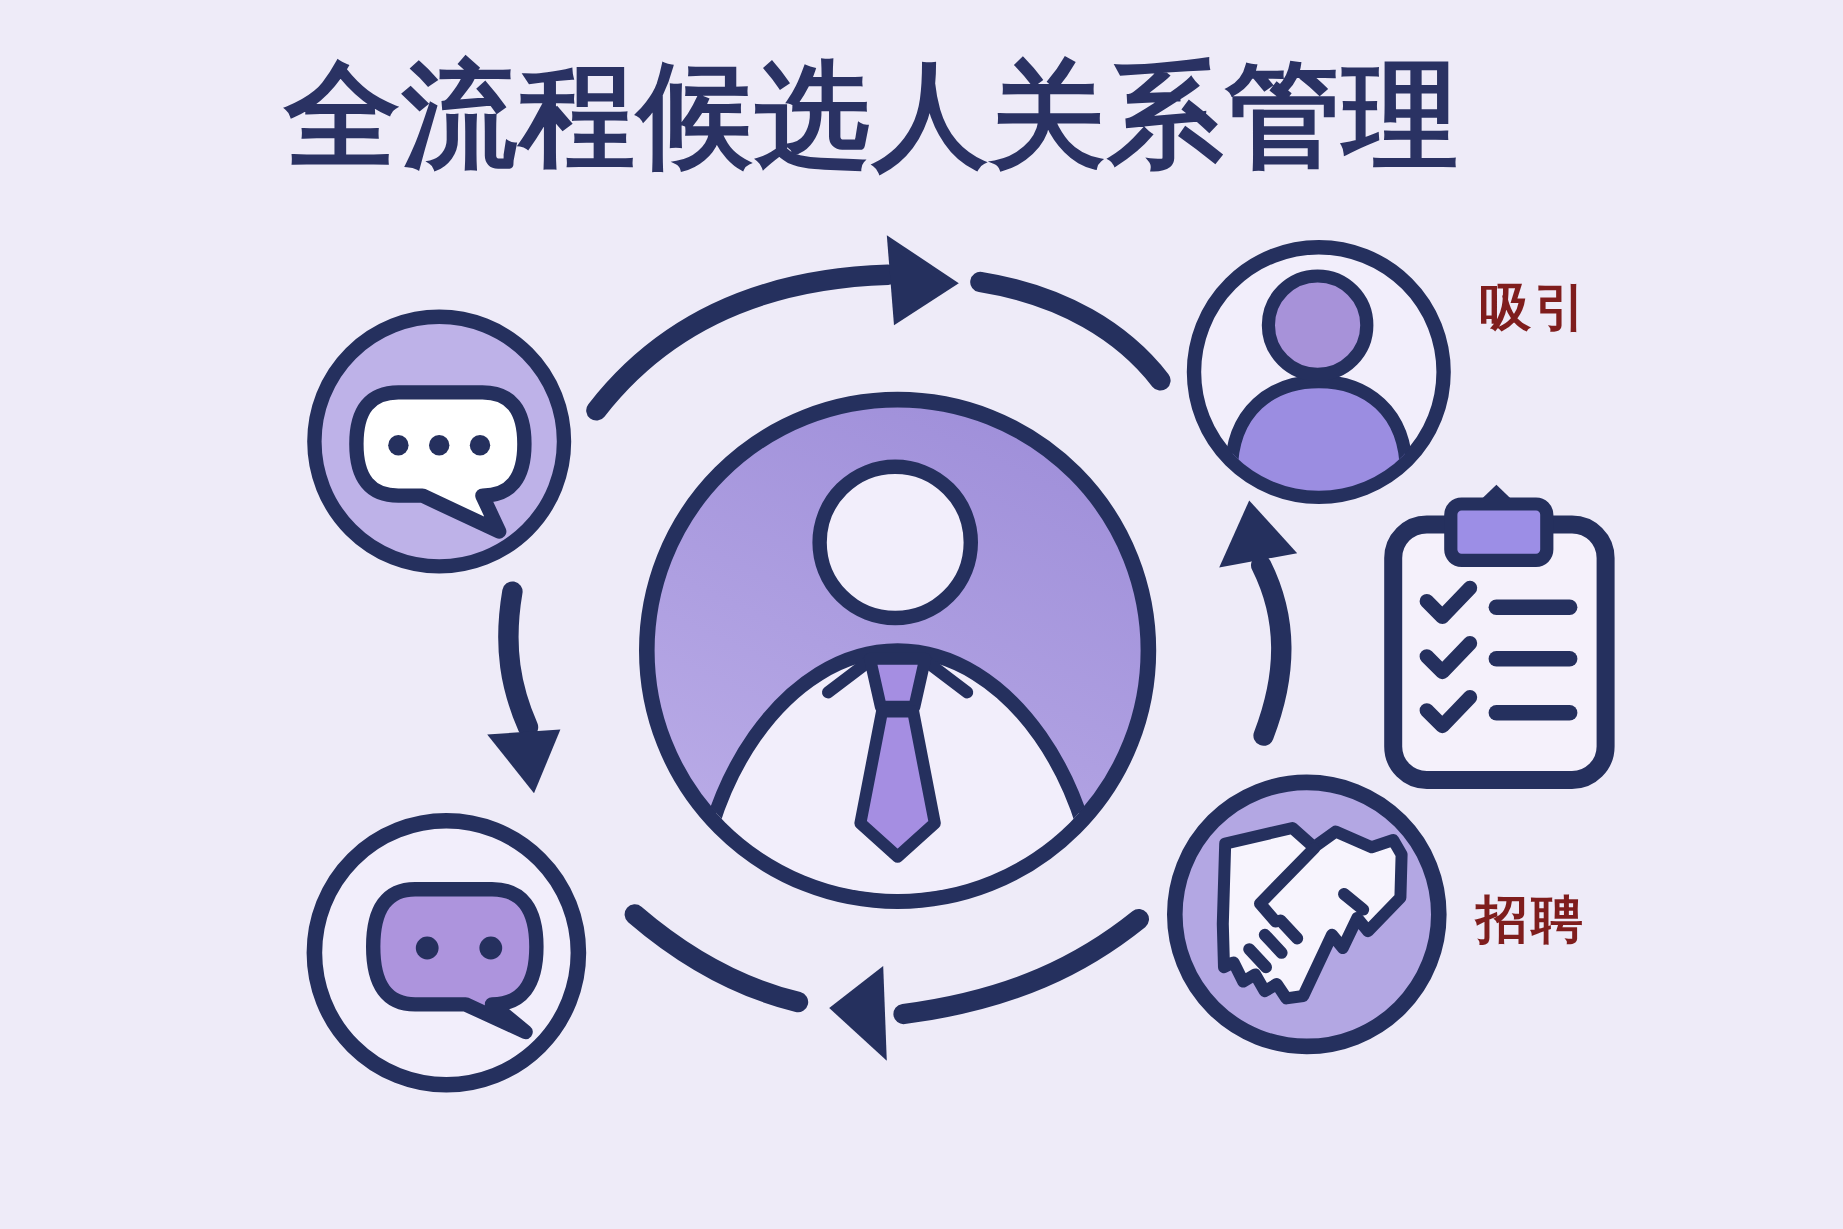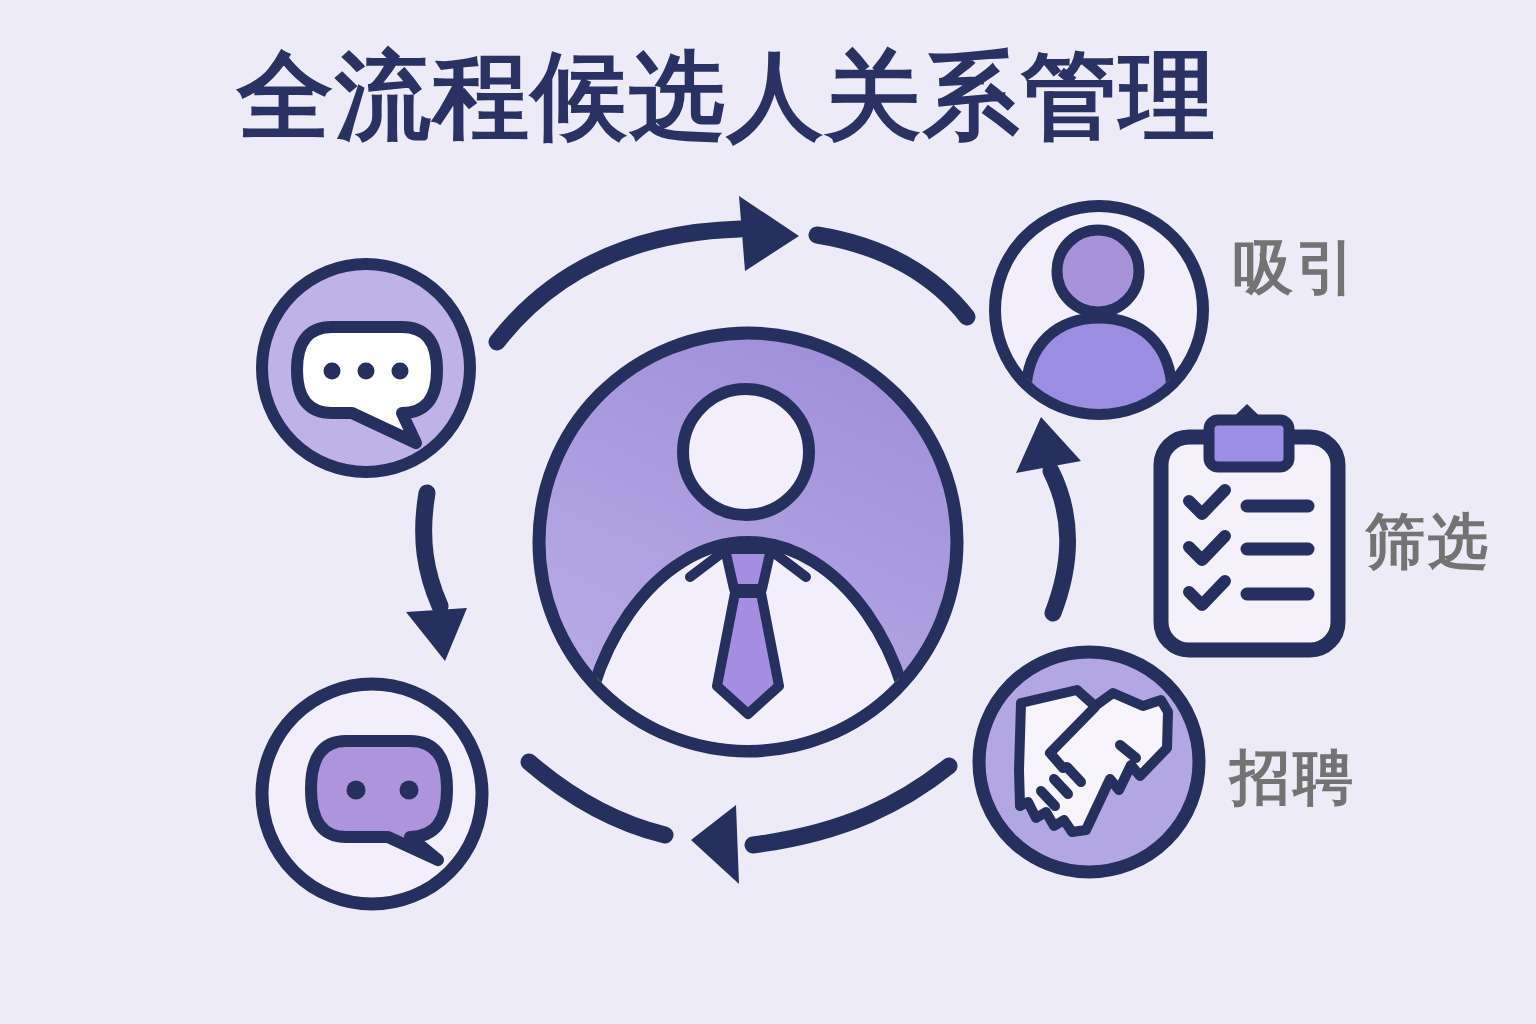--- a/index.html
+++ b/index.html
@@ -17,24 +17,24 @@
     transform:translateX(-50%);
     font-size:96px;
     font-weight:800;
     letter-spacing:2px;
     color:#2a3263;
     white-space:nowrap;
     line-height:1.1;
   }
   .stage-label{
     position:absolute;
-    font-size:60px;
+    font-size:43px;
     font-weight:800;
     letter-spacing:3px;
-    color:#737373;
+    color:#7f1d1d;
     white-space:nowrap;
     line-height:1.1;
   }
   .label-attract{left:1233px;top:234px;}
   .label-screen{left:1365px;top:508px;}
   .label-recruit{left:1230px;top:744px;}
   .label-maintain{left:193px;top:494px;}
 </style>
 </head>
 <body>
@@ -135,16 +135,15 @@
         <path d="M 1041 791 L 1055 806"></path>
         <path d="M 1054 779 L 1068 794"></path>
         <path d="M 1067 767 L 1081 782"></path>
         <path d="M 1120 745 L 1136 758"></path>
       </g>
     </g>
   </svg>
 
   <div class="page-title">全流程候选人关系管理</div>
   <div class="stage-label label-attract">吸引</div>
-  <div class="stage-label label-screen">筛选</div>
   <div class="stage-label label-recruit">招聘</div>
 
 </div>
 
 </body></html>

